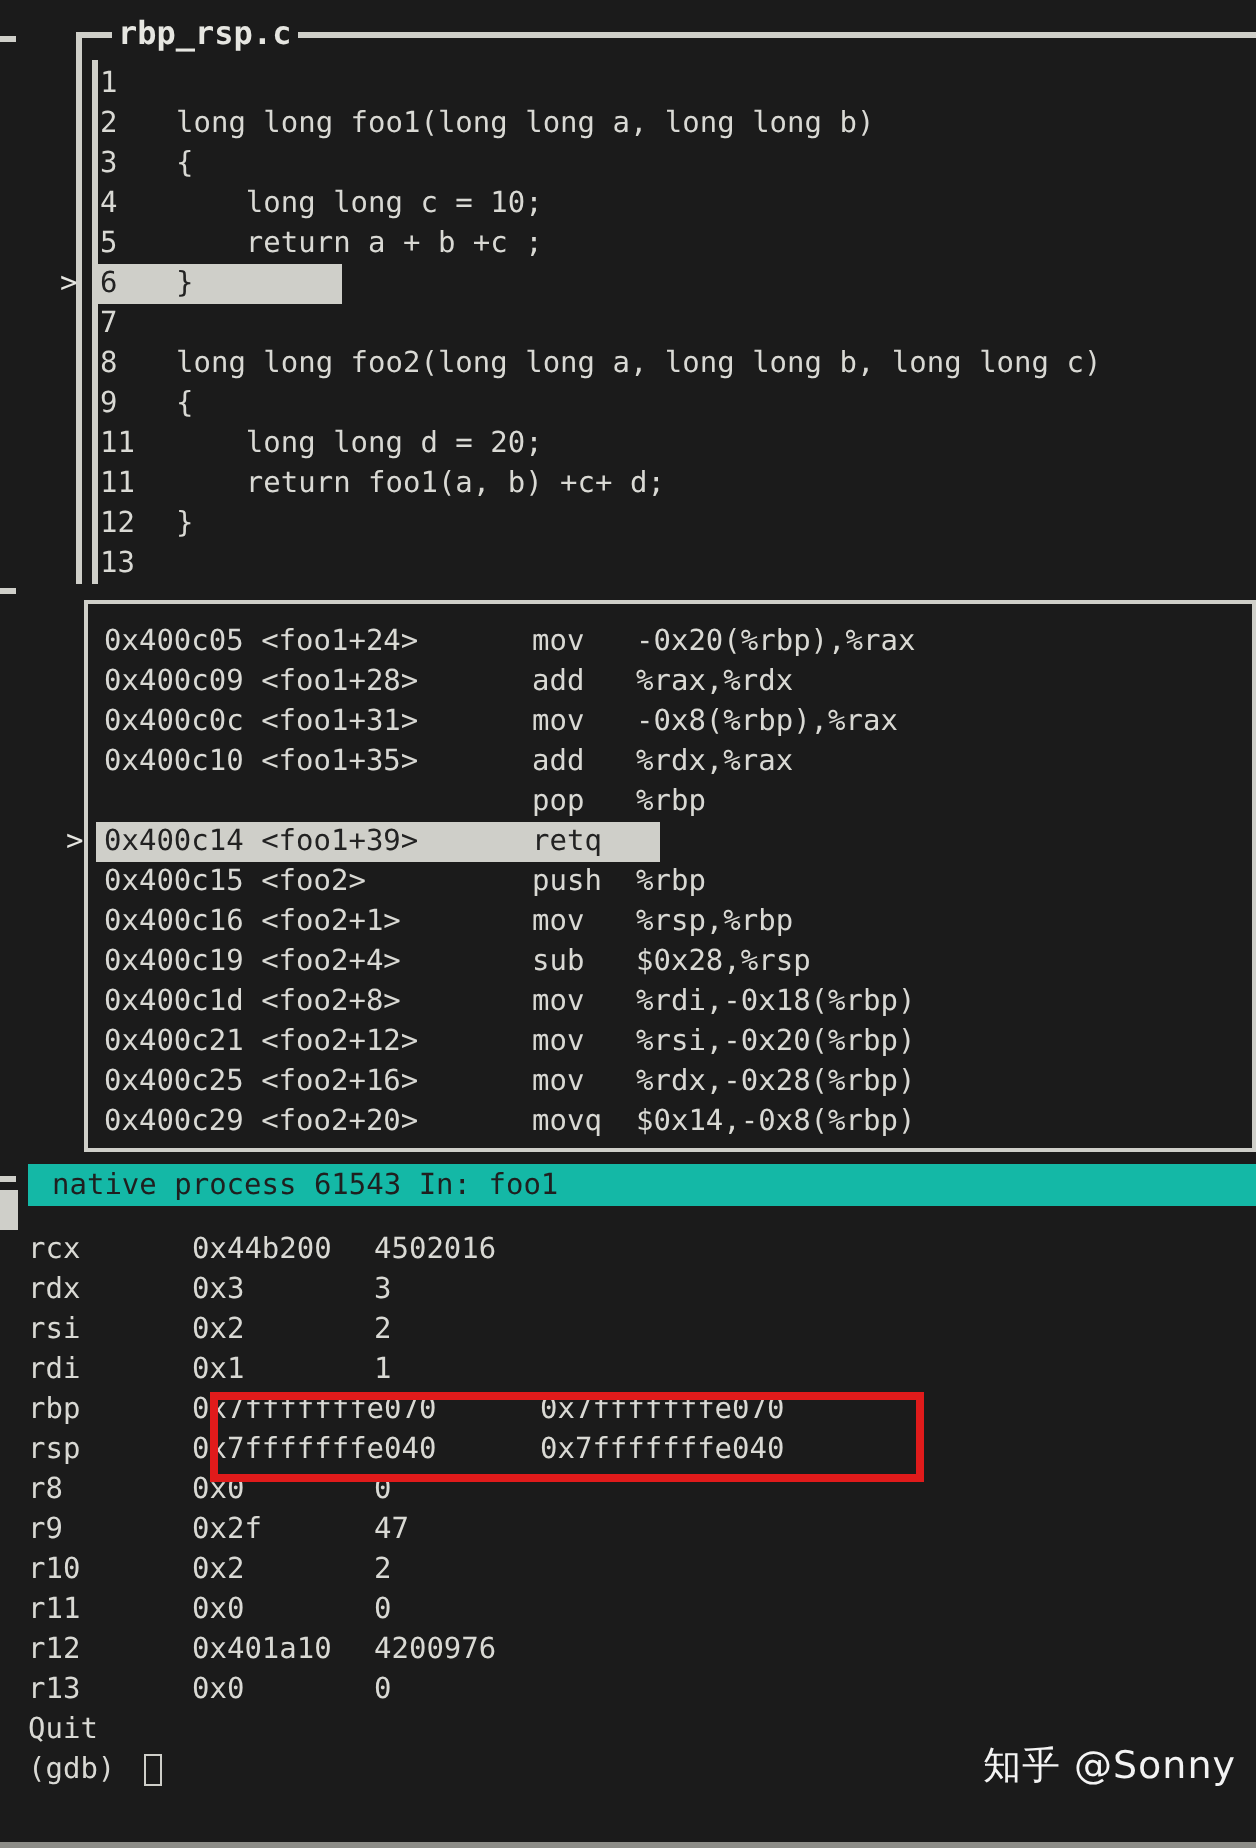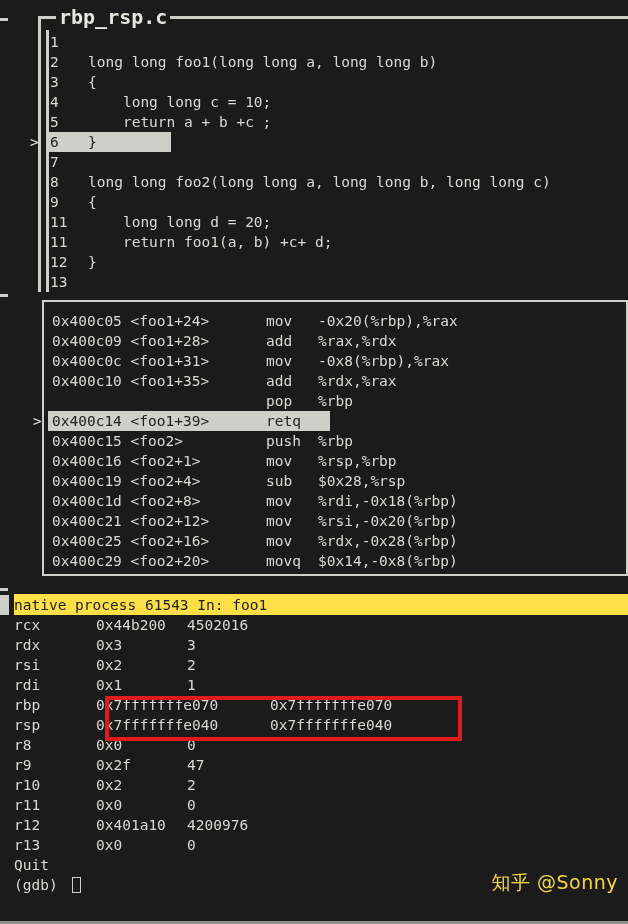--- a/index.html
+++ b/index.html
@@ -71,21 +71,21 @@
     width: 3px; height: 276px;
     background: #cfcfc9;
   }
   .src-title {
     position: absolute;
     left: 18px;
     top: -7px;
     background: #1b1b1b;
     color: #e6e6e1;
     font-family: "DejaVu Sans Mono", "Liberation Mono", monospace;
-    font-size: 20px;
+    font-size: 16px;
     font-weight: bold;
     line-height: 16px;
     padding: 0 3px;
     letter-spacing: 0px;
   }
   .src-gutterline {
     position: absolute;
     left: 8px;
     top: 14px;
     width: 3px;
@@ -194,28 +194,28 @@
     position: absolute;
     left: -9px;
     top: 0;
     color: #e6e6e1;
   }
 
   
   .status-bar {
     position: absolute;
     left: 14px;
-    top: 594px;
+    top: 582px;
     width: 614px;
     height: 21px;
-    background: #fde047;
+    background: #14b8a6;
     color: #1f1f1f;
     display: flex;
     align-items: center;
-    padding-left: 0;
+    padding-left: 12px;
     box-sizing: border-box;
   }
 
   
   .console {
     position: absolute;
     left: 0px;
     top: 615px;
     width: 628px;
     height: 300px;
@@ -253,21 +253,21 @@
     border: 1px solid #cfcfc9;
     box-sizing: border-box;
     vertical-align: -3px;
   }
 
   
   .watermark {
     position: absolute;
     right: 10px;
     bottom: 28px;
-    color: #fde047;
+    color: #ffffff;
     font-family: "DejaVu Sans", "Liberation Sans", sans-serif;
     font-size: 19px;
     letter-spacing: 0.5px;
     opacity: 0.95;
   }
 
   
   .bottom-edge {
     position: absolute;
     left: 0;

